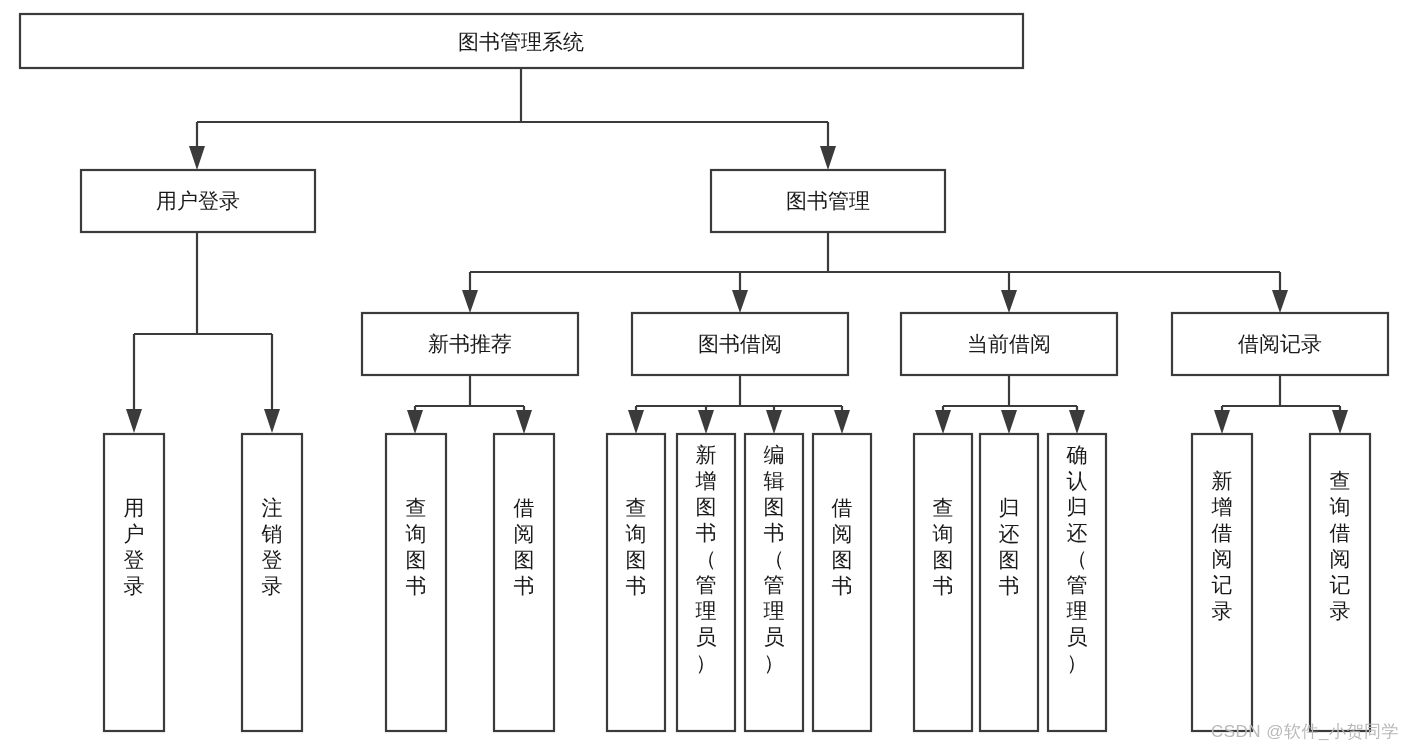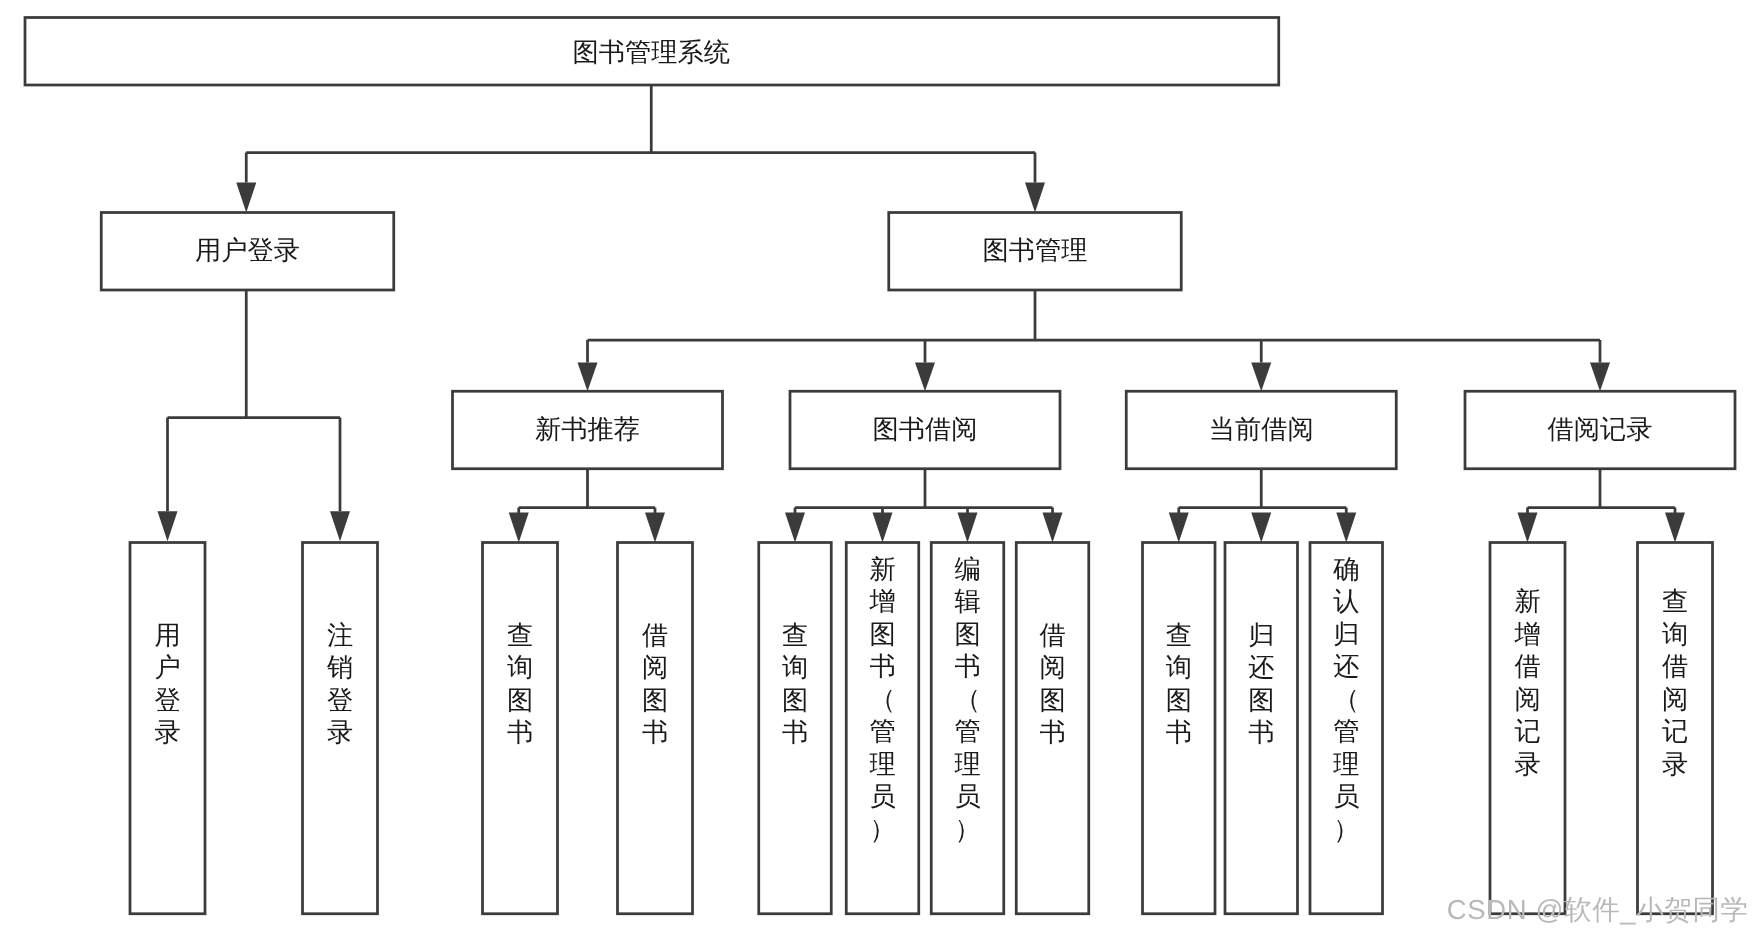--- a/index.html
+++ b/index.html
@@ -50,21 +50,21 @@
     font-family: "Liberation Sans", "DejaVu Sans", sans-serif;
     fill: #1a1a1a;
     font-size: 21px;
     text-anchor: middle;
   }
   .watermark {
     position: absolute;
     right: 6px;
     bottom: 4px;
     font-family: "Liberation Sans", "DejaVu Sans", sans-serif;
-    font-size: 22px;
+    font-size: 17px;
     color: #b9b9b9;
     letter-spacing: 0.5px;
     white-space: nowrap;
     user-select: none;
   }
 </style>
 </head>
 <body>
 
 <div id="stage">

